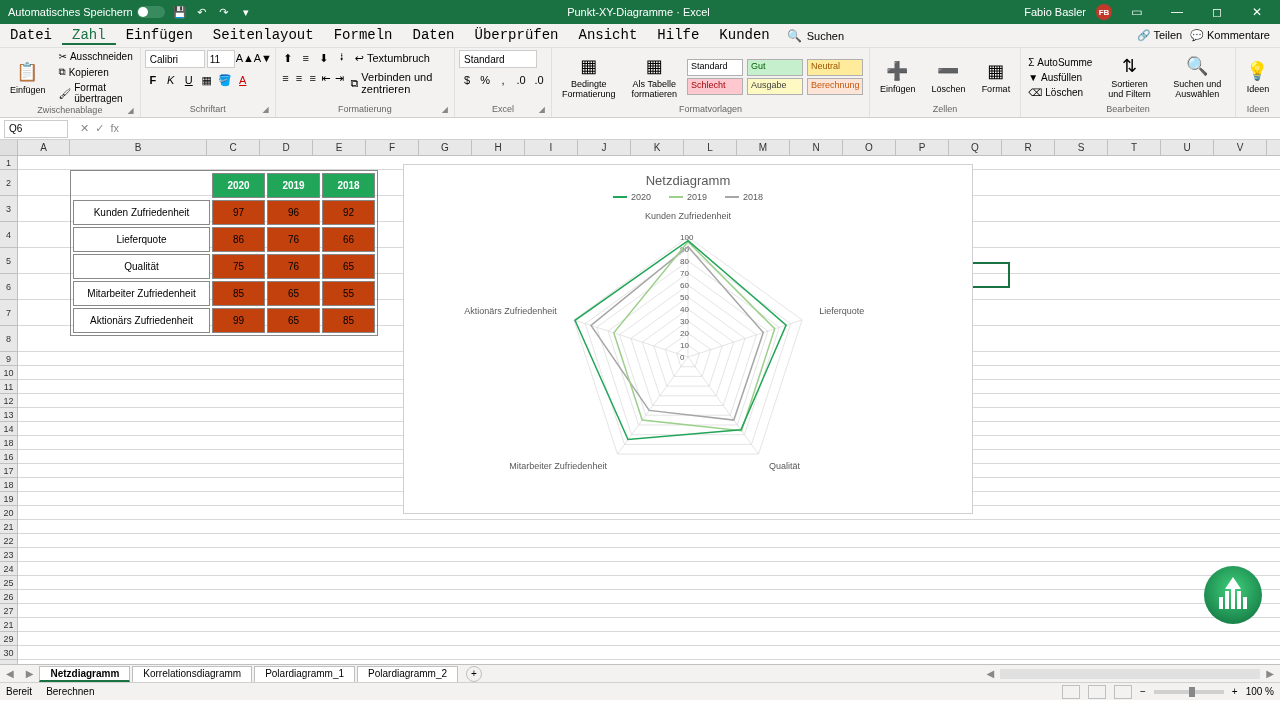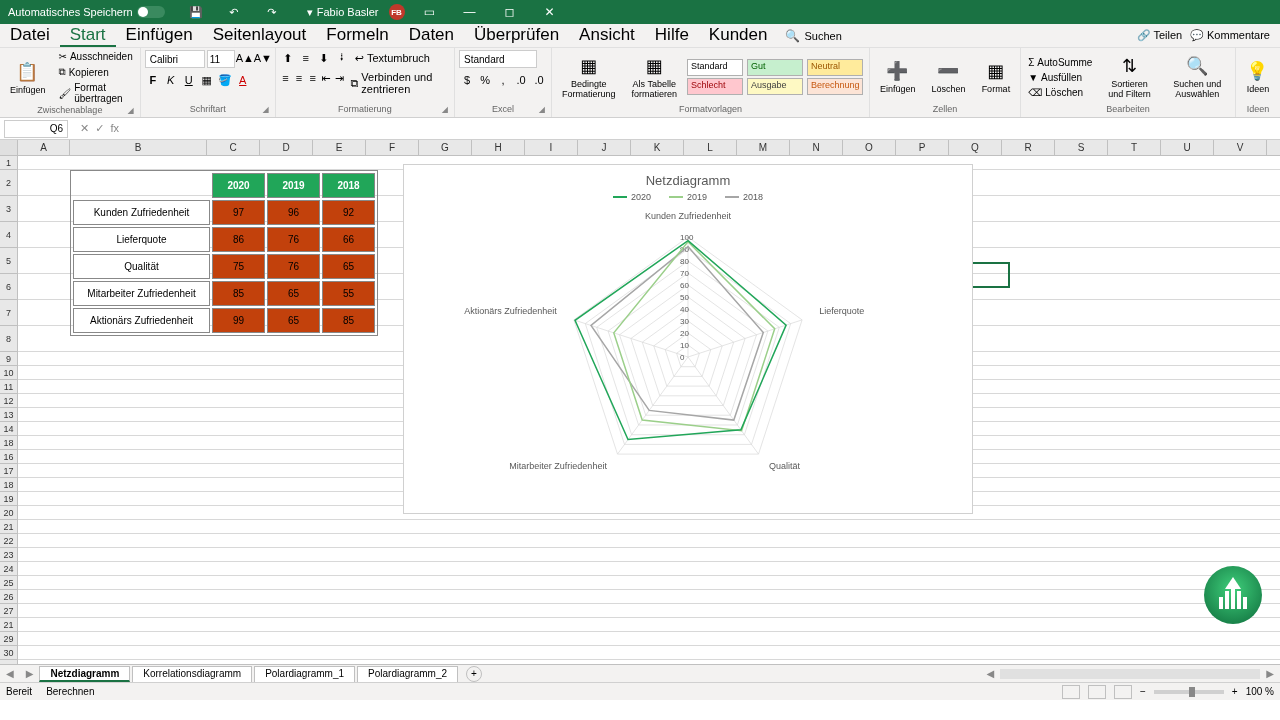--- a/index.html
+++ b/index.html
@@ -1,32 +1,32 @@
 <!DOCTYPE html>
 <html><head>
 <meta charset="utf-8">
 <style>
 * { margin: 0; padding: 0; box-sizing: border-box; font-family: "Segoe UI", sans-serif; }
 body { background: #fff; overflow: hidden; width: 1280px; height: 720px; font-size: 11px; }
 
 
 .titlebar { height: 24px; background: #1a7243; color: #fff; display: flex; align-items: center; font-size: 11px; }
-.titlebar-left { display: flex; align-items: center; gap: 24px; padding-left: 8px; }
+.titlebar-left { display: flex; align-items: center; gap: 8px; padding-left: 8px; }
 .autosave { display: flex; align-items: center; gap: 4px; }
 .autosave-toggle { width: 28px; height: 12px; border-radius: 6px; background: #3a8a5f; position: relative; }
 .autosave-toggle::after { content: ''; width: 10px; height: 10px; background: #fff; border-radius: 50%; position: absolute; left: 1px; top: 1px; }
 .qat-icon { width: 14px; height: 14px; display: inline-flex; align-items: center; justify-content: center; color: #fff; font-size: 11px; cursor: pointer; }
 .titlebar-center { flex: 1; text-align: center; }
 .titlebar-right { display: flex; align-items: center; gap: 10px; padding-right: 8px; }
 .user-badge { width: 16px; height: 16px; border-radius: 50%; background: #c0392b; display: flex; align-items: center; justify-content: center; font-size: 8px; font-weight: bold; }
 .winbtn { width: 30px; height: 20px; display: inline-flex; align-items: center; justify-content: center; font-size: 12px; cursor: pointer; }
 
 
 .ribbon-tabs { height: 24px; background: #f3f2f1; display: flex; align-items: center; border-bottom: 1px solid #e0e0e0; }
-.ribbon-tab { padding: 0 10px; height: 100%; display: flex; align-items: center; font-size: 17px; cursor: pointer; }
+.ribbon-tab { padding: 0 10px; height: 100%; display: flex; align-items: center; font-size: 14px; cursor: pointer; font-family: Liberation Mono, monospace; }
 .ribbon-tab.active { border-bottom: 2px solid #1a7243; color: #1a7243; }
 .ribbon-tabs-right { margin-left: auto; display: flex; gap: 8px; padding-right: 10px; }
 .search-box { display: flex; align-items: center; gap: 4px; padding: 0 8px; }
 .search-icon { font-size: 12px; color: #666; }
 
 
 .ribbon { height: 70px; background: #f3f2f1; display: flex; border-bottom: 1px solid #d0d0d0; }
 .ribbon-group { display: flex; flex-direction: column; border-right: 1px solid #e0e0e0; padding: 2px 4px; }
 .ribbon-group-content { flex: 1; display: flex; align-items: center; gap: 4px; }
 .ribbon-group-label { font-size: 9px; text-align: center; color: #666; padding-bottom: 1px; position: relative; }
@@ -40,21 +40,21 @@
 .font-name { border: 1px solid #ccc; width: 60px; height: 18px; font-size: 10px; padding: 0 4px; background: #fff; }
 .font-size { border: 1px solid #ccc; width: 28px; height: 18px; font-size: 10px; padding: 0 2px; background: #fff; }
 .btn-row { display: flex; gap: 2px; }
 .fmt-btn { width: 16px; height: 16px; display: flex; align-items: center; justify-content: center; font-size: 11px; cursor: pointer; }
 .style-cell { width: 56px; height: 17px; border: 1px solid #b0b0b0; font-size: 9px; padding: 1px 3px; cursor: pointer; }
 .style-grid { display: grid; grid-template-columns: repeat(3, 58px); gap: 2px; }
 .numfmt { border: 1px solid #ccc; width: 78px; height: 18px; font-size: 10px; padding: 0 4px; background: #fff; }
 
 
 .formula-bar { height: 22px; display: flex; align-items: center; border-bottom: 1px solid #d0d0d0; }
-.name-box { width: 64px; height: 18px; border: 1px solid #ccc; margin: 0 4px; font-size: 10px; padding: 0 4px; background: #fff; text-align: right; }
+.name-box { width: 64px; height: 18px; border: 1px solid #ccc; margin: 0 4px; font-size: 10px; padding: 0 4px; background: #fff; }
 .fx-btns { display: flex; gap: 6px; padding: 0 8px; color: #888; font-size: 11px; }
 .formula-input { flex: 1; height: 18px; border: none; font-size: 11px; }
 
 
 .col-headers { height: 16px; display: flex; background: #e8e8e8; border-bottom: 1px solid #c0c0c0; }
 .select-all { width: 18px; border-right: 1px solid #c0c0c0; background: #e0e0e0; }
 .col-h { border-right: 1px solid #c0c0c0; text-align: center; font-size: 10px; line-height: 16px; color: #333; }
 
 
 .grid-area { position: relative; height: 508px; overflow: hidden; }
@@ -113,36 +113,41 @@
   <div class="titlebar-left">
     <div class="autosave">
       <span>Automatisches Speichern</span>
       <div class="autosave-toggle"></div>
     </div>
     <span class="qat-icon">💾</span>
     <span class="qat-icon">↶</span>
     <span class="qat-icon">↷</span>
     <span class="qat-icon">▾</span>
   </div>
+  <div class="titlebar-center">
+    <span>Punkt-XY-Diagramme</span>
+    <span> · </span>
+    <span>Excel</span>
+  </div>
   <div class="titlebar-right">
     <span>Fabio Basler</span>
     <div class="user-badge">
         <span>FB</span>
       </div>
     <span class="winbtn">▭</span>
     <span class="winbtn">—</span>
     <span class="winbtn">◻</span>
     <span class="winbtn">✕</span>
   </div>
 </div>
 
 <div class="ribbon-tabs">
   <div id="tabs-holder" style="display: flex;">
       <div class="ribbon-tab">Datei</div>
-      <div class="ribbon-tab active">Start</div>
+      <div class="ribbon-tab active">Zahl</div>
       <div class="ribbon-tab">Einfügen</div>
       <div class="ribbon-tab">Seitenlayout</div>
       <div class="ribbon-tab">Formeln</div>
       <div class="ribbon-tab">Daten</div>
       <div class="ribbon-tab">Überprüfen</div>
       <div class="ribbon-tab">Ansicht</div>
       <div class="ribbon-tab">Hilfe</div>
       <div class="ribbon-tab">Kunden</div>
     </div>
   <div class="search-box">

